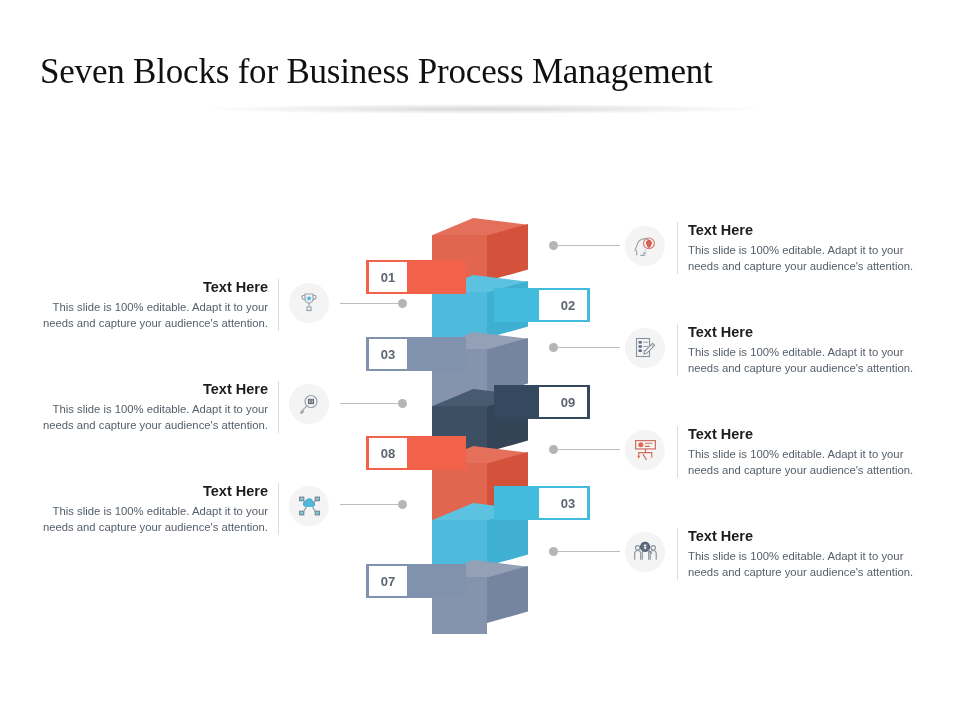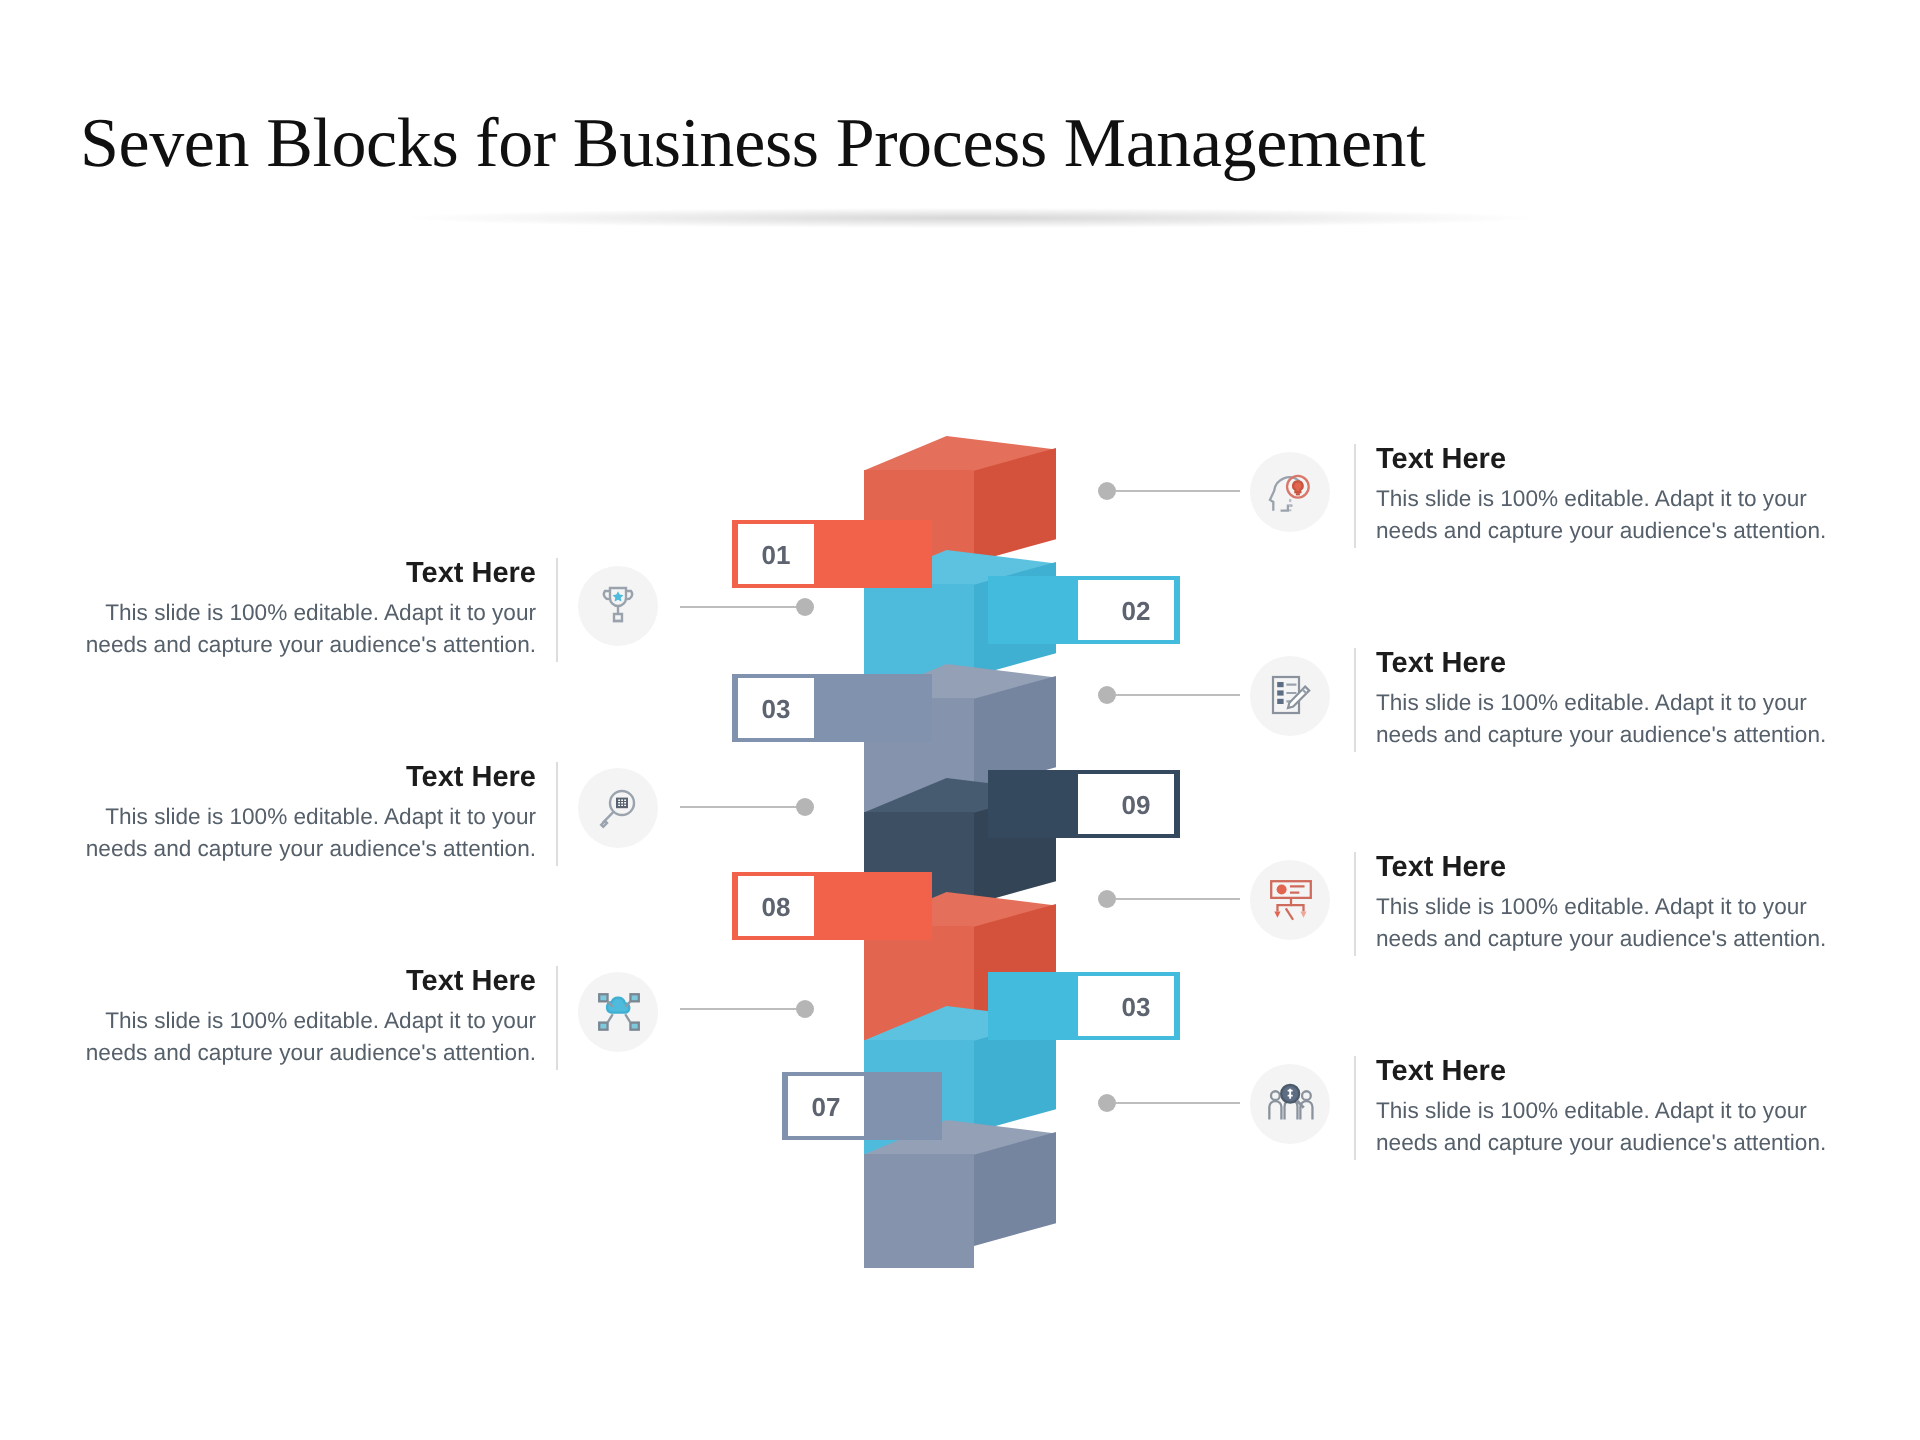--- a/index.html
+++ b/index.html
@@ -230,21 +230,21 @@
   <div class="numbar left" style="left:366px; top:436px; width:100px;">
     <div class="bar" style="background:#F2614A;"></div>
     <div class="chip">08</div>
   </div>
 
   <div class="numbar right" style="left:494px; top:486px; width:96px;">
     <div class="bar" style="background:#42BBDD;"></div>
     <div class="chip">03</div>
   </div>
 
-  <div class="numbar left" style="left:366px; top:536px; width:80px;margin-left:25px;">
+  <div class="numbar left" style="left:366px; top:564px; width:100px;">
     <div class="bar" style="background:#8192AE;"></div>
     <div class="chip">07</div>
   </div>
 
   <div class="conn-h" style="left:340px; top:303px; width:62px;"></div>
   <div class="conn-dot" style="left:398px; top:299px;"></div>
 
   <div class="conn-h" style="left:340px; top:403px; width:62px;"></div>
   <div class="conn-dot" style="left:398px; top:399px;"></div>
 

